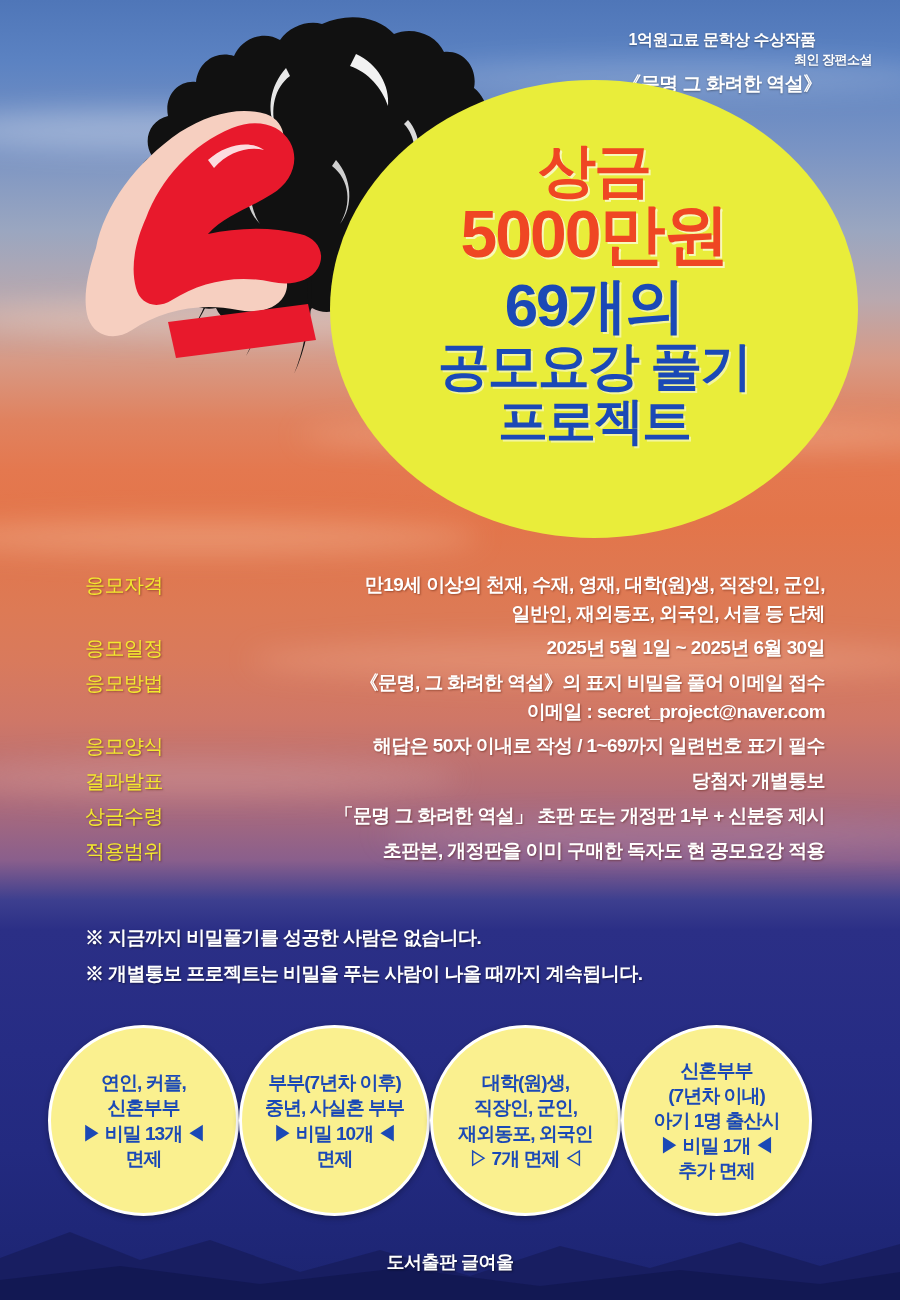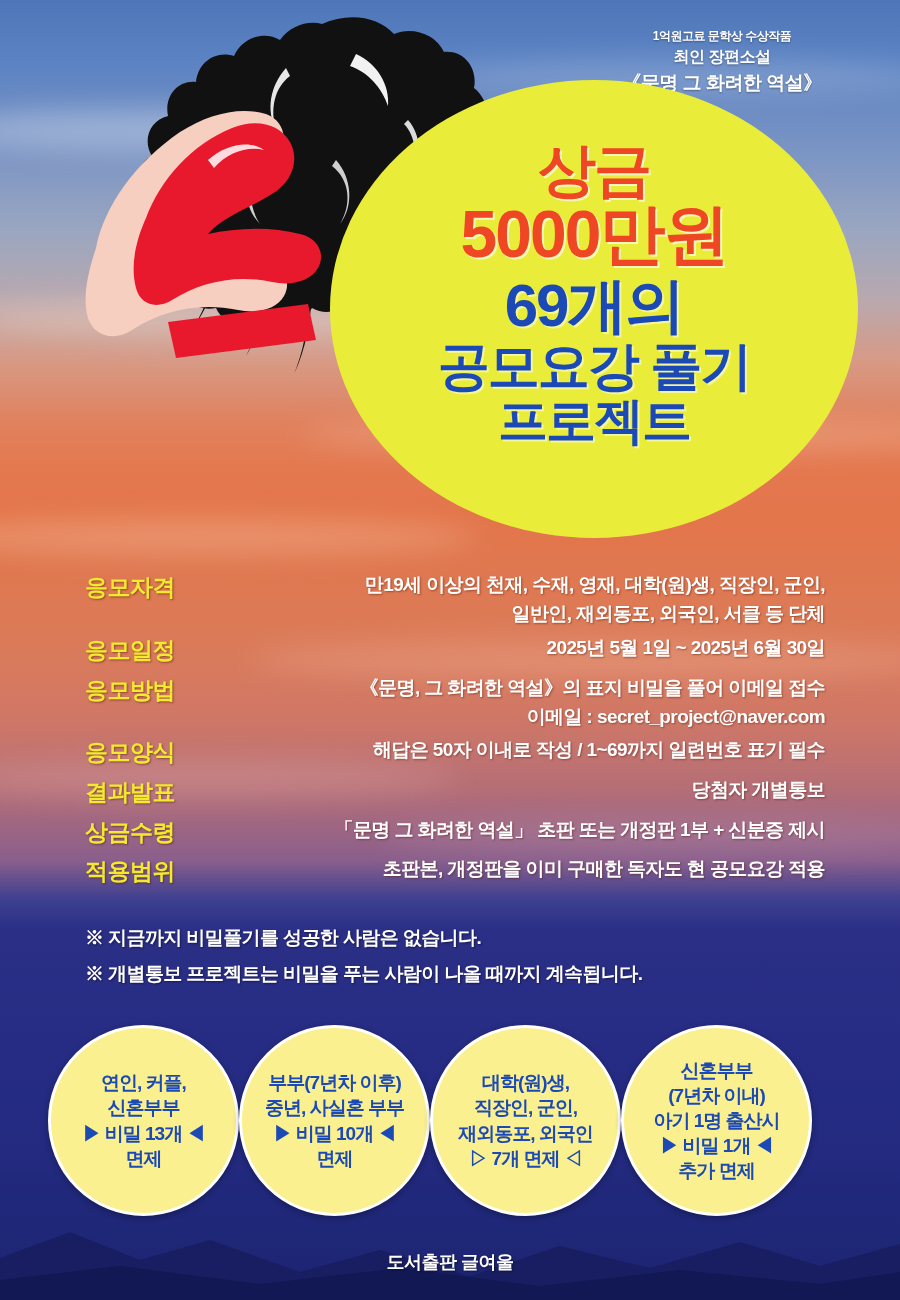--- a/index.html
+++ b/index.html
@@ -74,22 +74,22 @@
     position: absolute;
     right: 28px;
     top: 28px;
     text-align: center;
     color: #ffffff;
     font-weight: bold;
     line-height: 1.45;
     text-shadow: 0 1px 2px rgba(0,0,0,0.35);
     width: 300px;
   }
-  .credit .l1 { font-size: 12px; letter-spacing: -0.5px; }
-  .credit .l2 { font-size: 16px; letter-spacing: -0.5px; }
+  .credit .l1 { font-size: 16px; letter-spacing: -0.5px; }
+  .credit .l2 { font-size: 13px; letter-spacing: -0.5px; text-align: right; }
   .credit .l3 { font-size: 19px; letter-spacing: -0.5px; }
 
   
   .yellow-circle {
     position: absolute;
     left: 330px;
     top: 80px;
     width: 528px;
     height: 458px;
     border-radius: 50%;
@@ -158,22 +158,22 @@
   }
   .info-row {
     display: flex;
     align-items: flex-start;
     margin-bottom: 4px;
   }
   .info-label {
     width: 180px;
     flex: 0 0 180px;
     color: #f3e92f;
-    font-weight: bold;
-    font-size: 23px;
+    font-weight: normal;
+    font-size: 20px;
     letter-spacing: -0.5px;
     text-shadow: 1px 1px 2px rgba(80,20,0,0.5);
     line-height: 1.55;
   }
   .info-value {
     flex: 1;
     color: #ffffff;
     font-weight: bold;
     font-size: 19px;
     letter-spacing: -0.6px;

